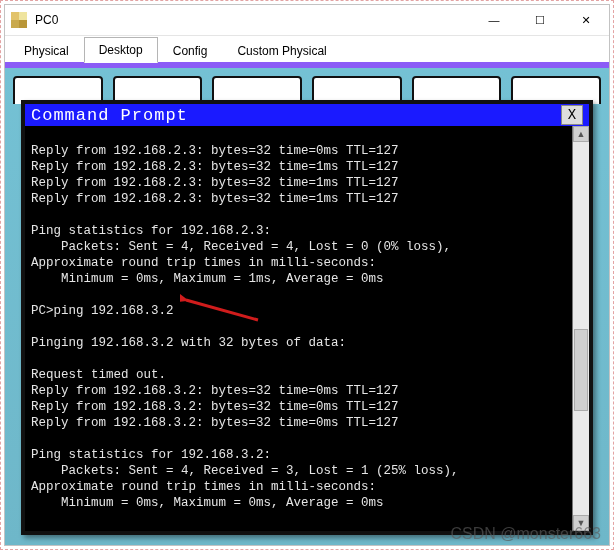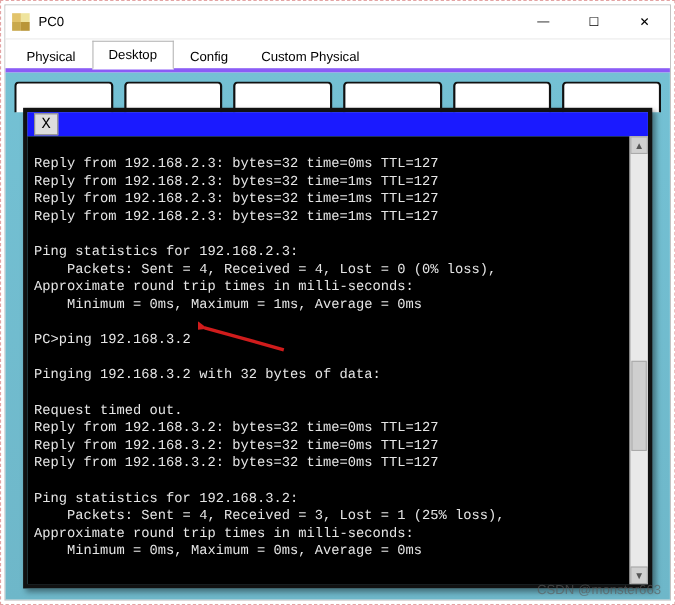--- a/index.html
+++ b/index.html
@@ -3,39 +3,39 @@
 <meta charset="utf-8">
 <style>
   html,body{margin:0;padding:0;background:#fff;font-family:Tahoma,Arial,sans-serif}
   .outer{box-sizing:border-box;width:614px;height:550px;border:1px dashed #e3a3a3;padding:3px;position:relative}
   .window{width:100%;height:100%;border:1px solid #c3c3c3;background:#fff;box-sizing:border-box;display:flex;flex-direction:column}
   .titlebar{display:flex;align-items:center;height:30px;background:#fff;border-bottom:1px solid #e5e5e5}
   .app-icon{width:16px;height:16px;margin:0 6px;display:flex;flex-wrap:wrap}
   .app-icon span{width:8px;height:8px}
   .tb-title{flex:1;font-size:12px;padding-left:2px}
   .tb-btn{width:46px;height:30px;display:flex;align-items:center;justify-content:center;font-family:Segoe UI Symbol,Arial;font-size:11px;color:#000}
-  .tabs{display:flex;align-items:flex-end;height:26px;background:#fff;border-bottom:4px solid #8b5cf6;padding-left:4px;font-size:12px}
+  .tabs{display:flex;align-items:flex-end;height:26px;background:#fff;border-bottom:6px solid #8b5cf6;padding-left:4px;font-size:12px}
   .tab{padding:5px 14px;border:1px solid transparent;border-bottom:none;position:relative;top:1px;cursor:default}
   .tab.active{border-color:#b5b5b5;background:#fff;border-bottom:1px solid #fff}
   .client{flex:1;background:linear-gradient(#74c1d4,#6eb7c9);padding:8px 8px 0 8px;overflow:hidden;position:relative}
   .shelf{display:flex;gap:10px;height:28px;overflow:hidden;margin-bottom:2px}
   .shelf .tile{flex:1;height:50px;border:2px solid #111;border-radius:4px;background:#fff}
   .cmdwin{position:absolute;left:16px;right:16px;top:32px;bottom:10px;border:4px solid #111;box-shadow:3px 3px 5px rgba(0,0,0,.4)}
   .cmd-title{height:22px;background:#1a1aff;color:#fff;display:flex;align-items:center;font-family:"Courier New",monospace;font-size:17px;padding:0 6px}
   .cmd-title .t{flex:1;letter-spacing:1px}
   .cmd-x{width:20px;height:18px;border:1px solid #888;background:#ddd;color:#000;display:flex;align-items:center;justify-content:center;font-family:"Courier New",monospace;font-size:14px}
   .term-wrap{position:absolute;top:22px;left:0;right:0;bottom:0;background:#000;display:flex}
   .term{flex:1;color:#e5e5e5;font-family:"Courier New",monospace;font-size:12.5px;line-height:16px;padding:4px 6px;white-space:pre;overflow:hidden}
   .sb{width:16px;border-left:1px solid #777;background:#e9e9e9;position:relative}
   .sb .btn{height:16px;background:#d0d0d0;border:1px solid #aaa;box-sizing:border-box;display:flex;align-items:center;justify-content:center;font-size:9px;color:#555}
   .sb .track{position:absolute;top:16px;bottom:16px;left:0;right:0}
   .sb .thumb{position:absolute;left:1px;right:1px;top:50%;height:80px;background:#cfcfcf;border:1px solid #aaa}
   .sb .dn{position:absolute;bottom:0;left:0;right:0}
   .arrow{position:absolute;pointer-events:none}
-  .watermark{position:absolute;right:12px;bottom:6px;color:rgba(90,90,90,.65);font-size:12px;font-family:Arial}
+  .watermark{position:absolute;right:12px;bottom:6px;color:rgba(90,90,90,.65);font-size:16px;font-family:Arial}
 </style>
 </head>
 <body>
 
 <div class="outer">
   <div class="window">
     <div class="titlebar">
       <div class="app-icon">
         <span style="background:#e2c36a"></span>
           <span style="background:#efe49e"></span>
@@ -60,20 +60,21 @@
         <div class="tile"></div>
         <div class="tile"></div>
         <div class="tile"></div>
         <div class="tile"></div>
         <div class="tile"></div>
         <div class="tile"></div>
       </div>
 
       <div class="cmdwin">
         <div class="cmd-title">
+          <span class="t">Command Prompt</span>
           <span class="cmd-x">X</span>
         </div>
         <div class="term-wrap">
           <pre class="term" id="term">Reply from 192.168.2.3: bytes=32 time=0ms TTL=127
 Reply from 192.168.2.3: bytes=32 time=1ms TTL=127
 Reply from 192.168.2.3: bytes=32 time=1ms TTL=127
 Reply from 192.168.2.3: bytes=32 time=1ms TTL=127
 
 Ping statistics for 192.168.2.3:
     Packets: Sent = 4, Received = 4, Lost = 0 (0% loss),

